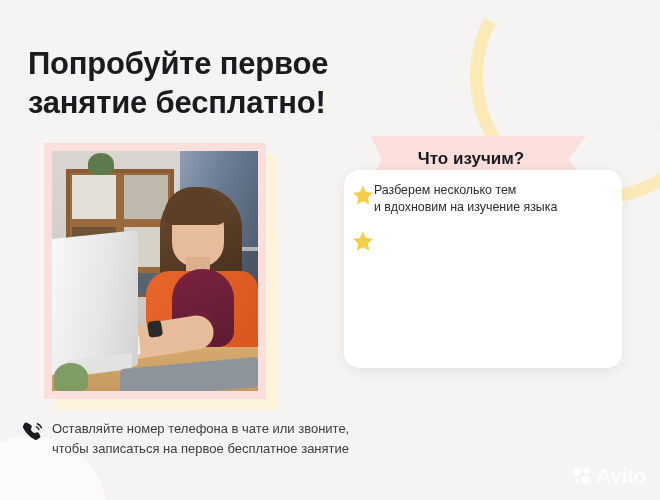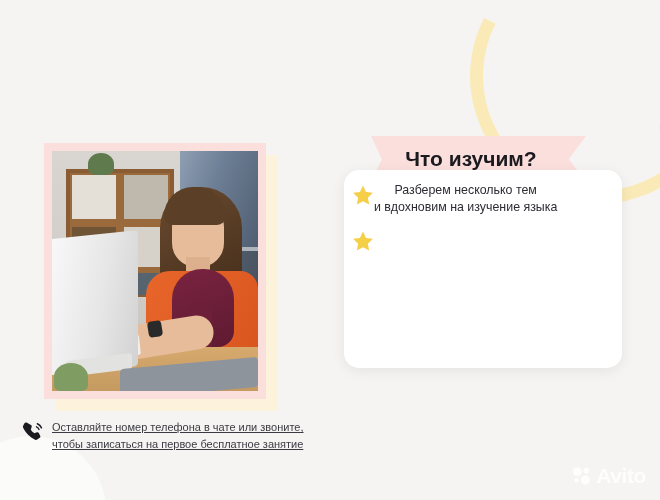--- a/index.html
+++ b/index.html
@@ -215,25 +215,24 @@
     left: 2px; top: 212px; width: 34px; height: 28px;
     background: #7f9c63; border-radius: 50% 50% 20% 20%;
   }
 
   
   .caption {
     position: absolute;
     left: 52px;
     top: 419px;
     width: 330px;
-    font-size: 11px;
+    font-size: 13px;
     line-height: 1.55;
     color: #3b3b42;
     white-space: pre-line;
-    text-decoration: underline;
   }
   .phone-icon {
     position: absolute;
     left: 20px;
     top: 419px;
     width: 26px;
     height: 26px;
   }
 
   
@@ -248,21 +247,21 @@
   }
   .banner-text {
     position: absolute;
     left: 371px;
     top: 136px;
     width: 200px;
     height: 46px;
     display: flex;
     align-items: center;
     justify-content: center;
-    font-size: 21px;
+    font-size: 17px;
     font-weight: 700;
     color: #1a1a1f;
   }
   .card {
     position: absolute;
     left: 344px;
     top: 170px;
     width: 278px;
     height: 198px;
     background: #ffffff;
@@ -273,21 +272,20 @@
     position: absolute;
     left: 352px;
     top: 182px;
     width: 268px;
   }
   .card-item {
     position: relative;
     display: flex;
     align-items: flex-start;
     padding: 0 0 11px 0;
-    text-align: center;
   }
   .star {
     flex: 0 0 auto;
     width: 22px;
     height: 22px;
     margin-top: 2px;
     margin-right: -2px;
   }
   .item-text {
     font-size: 12.4px;
@@ -319,20 +317,22 @@
 </head>
 <body>
 
 <div id="stage">
 
   <div class="deco-arc"></div>
   <div class="deco-arc2"></div>
   <div class="deco-circle-bl"></div>
   <div class="deco-stem-bl"></div>
 
+  <div class="headline">Попробуйте первое
+занятие бесплатно!</div>
 
   <div class="photo-wrap">
     <div class="photo-frame-yellow"></div>
     <div class="photo-frame-pink"></div>
     <div class="photo">
       <div class="ph-layer ph-wall"></div>
       <div class="ph-layer ph-clothes"></div>
       <div class="ph-layer ph-rail"></div>
       <div class="ph-layer ph-clothes2"></div>
       <div class="ph-layer ph-shelf"></div>

